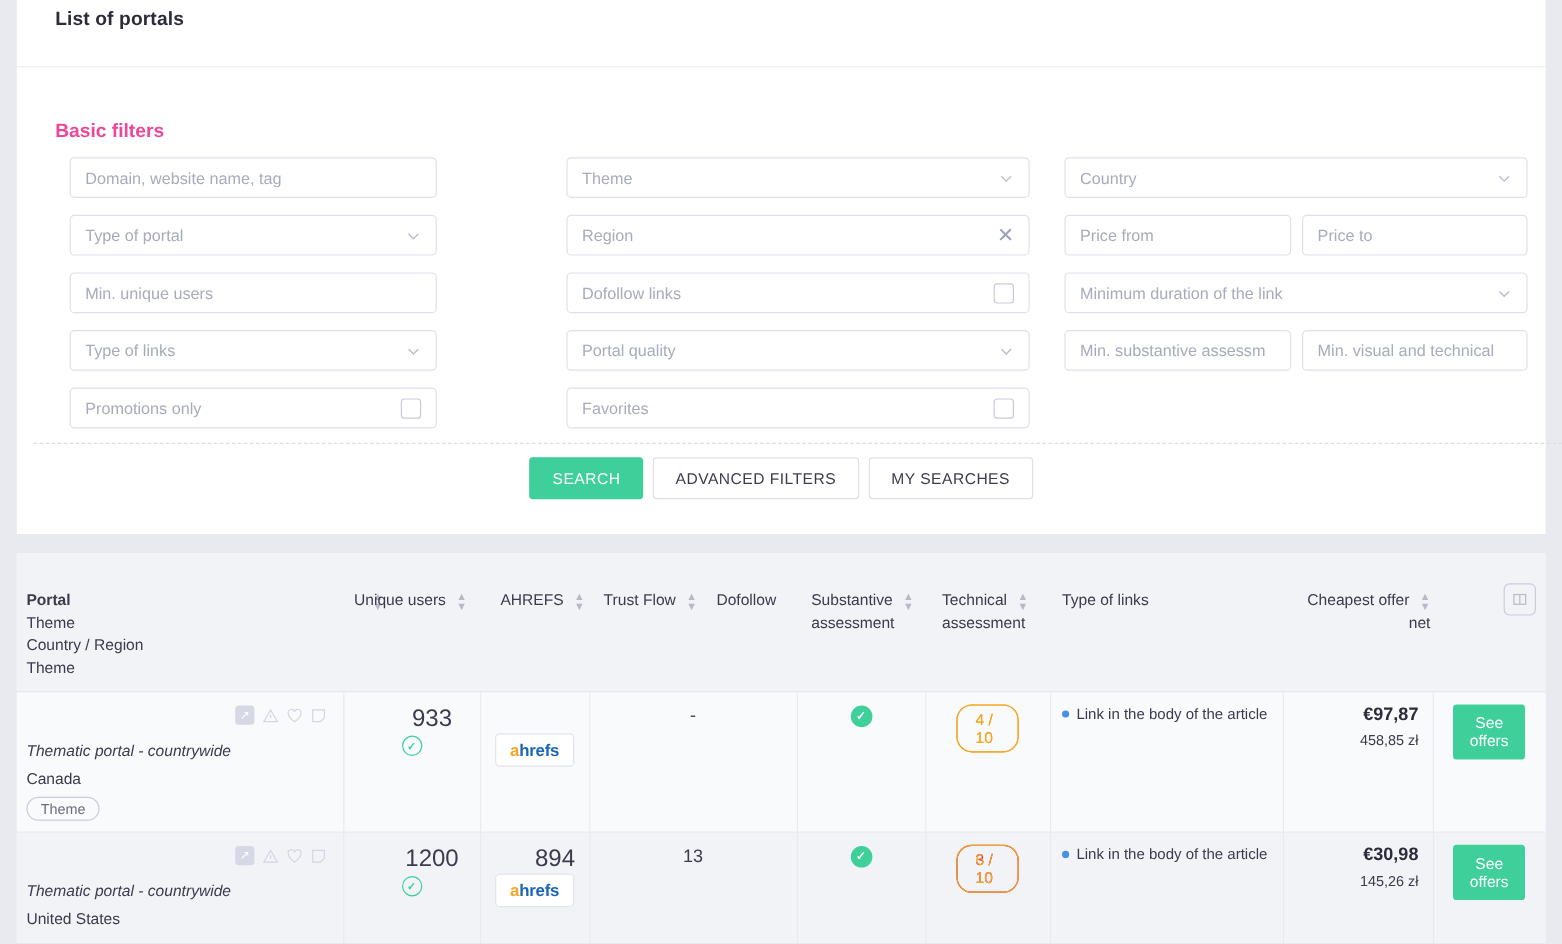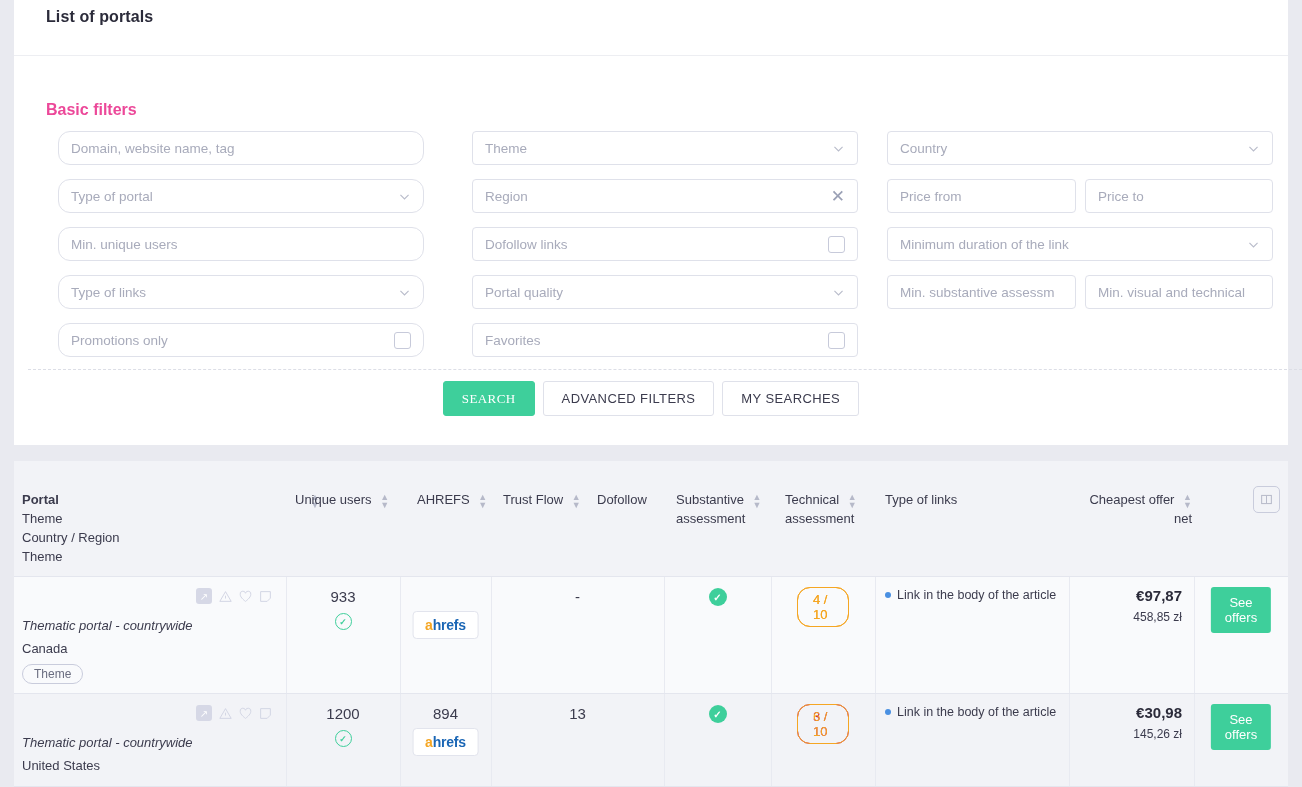--- a/index.html
+++ b/index.html
@@ -50,42 +50,42 @@
     width:13px; height:13px; flex:0 0 auto; margin-left:6px;
     color:#b9bccb;
   }
   .field .xmark { font-size:17px; color:#9aa0b5; line-height:1; margin-left:6px; }
   .field .cbox {
     width:17px; height:17px; border:1px solid #c7cada; border-radius:3px;
     background:#fff; flex:0 0 auto; margin-left:6px;
   }
 
   
-  .cA { left:44px;  width:366px;border-radius:12px; }
+  .cA { left:44px;  width:306px; }
   .cB { left:458px; width:386px; }
   .cC { left:873px; width:386px; }
   .cC1{ left:873px; width:189px; }
   .cC2{ left:1071px;width:188px; }
 
   .r1 { top:131px; } .r2 { top:179px; } .r3 { top:227px; }
   .r4 { top:275px; } .r5 { top:323px; }
 
   .dashed-sep {
     position:absolute; left:14px; top:369px; width:1274px; height:0;
     border-top:1px dashed #dcdee6;
   }
 
   
   .btn-row { position:absolute; left:0; top:381px; width:1274px; display:flex; justify-content:center; gap:8px; }
   .btn {
     height:35px; padding:0 18px;
     display:flex; align-items:center; justify-content:center;
     font-size:13px; letter-spacing:0.4px; border-radius:3px; cursor:pointer;
   }
-  .btn-primary { background:#3ecf9b; color:#fff; border:1px solid #3ecf9b;font-family:Liberation Serif, serif; }
+  .btn-primary { background:#3ecf9b; color:#fff; border:1px solid #3ecf9b; }
   .btn-ghost { background:#fff; color:#3b3b4d; border:1px solid #dfe1ea; }
 
   
   .table-wrap {
     position:absolute; left:14px; top:461px; width:1274px; height:326px;
     background:#f2f3f7;
   }
   .thead {
     position:relative; height:116px; background:#f2f3f7;
     border-bottom:1px solid #e4e6ee;
@@ -123,21 +123,21 @@
   .ic { width:13px; height:13px; color:#d2d5e3; }
 
   .p-name { position:absolute; left:8px; top:41px; font-size:13px; color:#3b3b4d;font-style:italic; }
   .p-country { position:absolute; left:8px; top:64px; font-size:13px; color:#3b3b4d; }
   .p-theme {
     position:absolute; left:8px; top:87px;
     border:1px solid #c9ccdc; border-radius:11px; padding:2px 11px;
     font-size:12px; color:#6a6d80; background:transparent;
   }
 
-  .c-num { position:absolute; width:100%; text-align:center; top:11px; font-size:15px; color:#3b3b4d; }
+  .c-num { position:absolute; width:100%; text-align:center; top:11px; font-size:20px; color:#3b3b4d;margin-left:17px; }
   .c-check { position:absolute; width:100%; display:flex; justify-content:center; top:36px; }
   .ring {
     width:17px; height:17px; border:1.5px solid #3ecf9b; border-radius:50%;
     display:flex; align-items:center; justify-content:center;
     color:#3ecf9b; font-size:9px; font-weight:bold;
   }
   .ahrefs {
     position:absolute; left:50%; transform:translateX(-50%); top:34px;
     border:1px solid #e2e4ed; border-radius:4px; background:#fff;
     padding:5px 12px; font-size:14px; font-weight:bold; letter-spacing:-0.2px;

